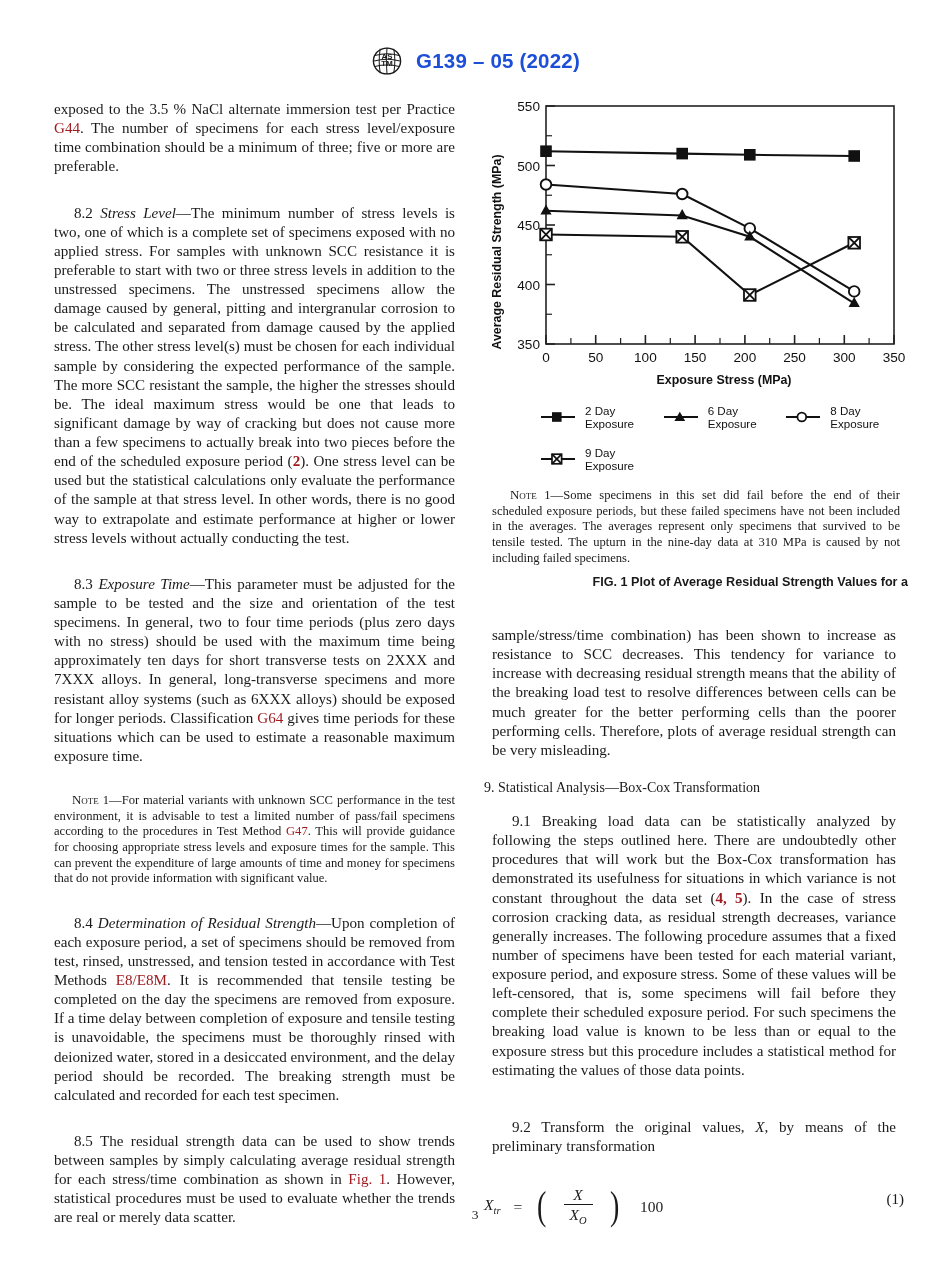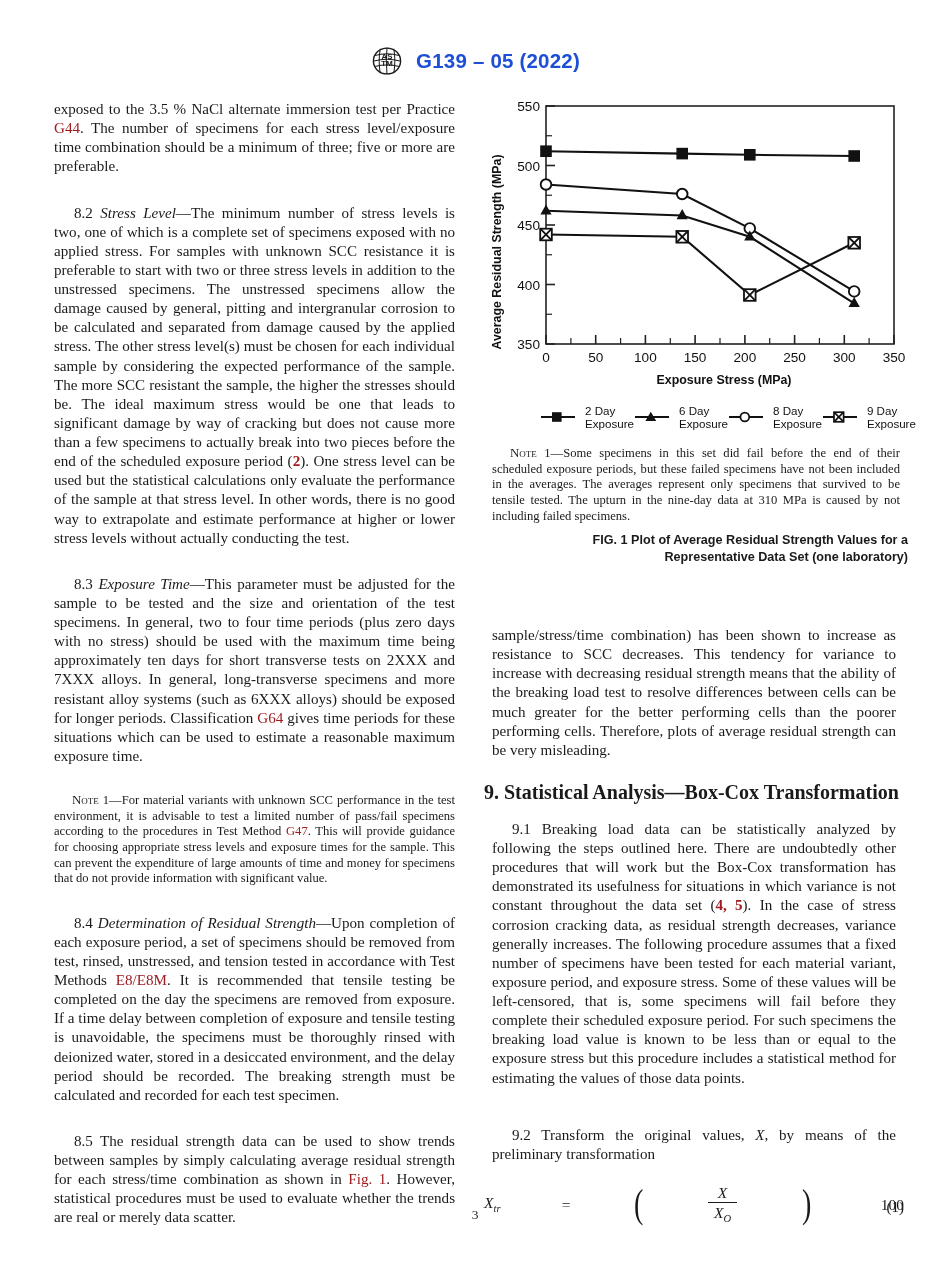--- a/index.html
+++ b/index.html
@@ -87,22 +87,22 @@
   .note .note-label {
     font-variant: small-caps;
     font-size: 12.9px;
   }
   .smallcaps {
     font-variant: small-caps;
   }
 
   
   .sec-heading {
-    font-weight: bold;
-    font-size: 20px;
+    font-weight: normal;
+    font-size: 14px;
     margin: 0;
     text-indent: 0;
     line-height: 1.3;
   }
 
   
   .figure-block {
     position: absolute;
     left: 484px;
     top: 92px;
@@ -112,21 +112,21 @@
     position: relative;
     width: 424px;
     height: 300px;
   }
   .chart-svg { display: block; }
 
   .legend {
     margin-top: 12px;
     width: 424px;
     display: grid;
-    grid-template-columns: 1fr 1fr 1fr 1fr;
+    grid-template-columns: 1fr 1fr 1fr;
     row-gap: 16px;
     padding-left: 56px;
     box-sizing: border-box;
     font-family: "Liberation Sans", "DejaVu Sans", sans-serif;
     font-size: 11.6px;
     color: #111;
   }
   .legend-item {
     display: flex;
     align-items: center;
@@ -157,24 +157,24 @@
   
   .equation-row {
     position: relative;
     margin-top: 14px;
     height: 58px;
   }
   .equation-body {
     position: absolute;
     left: 0;
     right: 0;
-    top: 6px;
+    top: 16px;
     display: flex;
     align-items: center;
-    justify-content: space-between;
+    justify-content: flex-start;
     gap: 13px;
     font-size: 15.5px;
   }
   .eq-var { font-style: italic; }
   .eq-sub {
     font-style: italic;
     font-size: 10.5px;
     vertical-align: sub;
   }
   .paren-big {
@@ -414,21 +414,20 @@
         </svg>
         <span>9 Day Exposure</span>
       </div>
 
     </div>
 
     <p class="fig-note"><span class="smallcaps" style="font-size:12.9px">Note</span><span> 1—</span><span>Some specimens in this set did fail before the end of their scheduled exposure periods, but these failed specimens have not been included in the averages. The averages represent only specimens that survived to be tensile tested. The upturn in the nine-day data at 310 MPa is caused by not including failed specimens.</span></p>
 
     <div class="fig-caption">
       <div>FIG. 1 Plot of Average Residual Strength Values for a</div>
-      <div>Representative Data Set (one laboratory)</div>
     </div>
 
   </div>
 
   <div class="col col-right">
 
     <p class="cont"><span>sample/stress/time combination) has been shown to increase as resistance to SCC decreases. This tendency for variance to increase with decreasing residual strength means that the ability of the breaking load test to resolve differences between cells can be much greater for the better performing cells than the poorer performing cells. Therefore, plots of average residual strength can be very misleading.</span></p>
 
     <div class="gap"></div>
 

